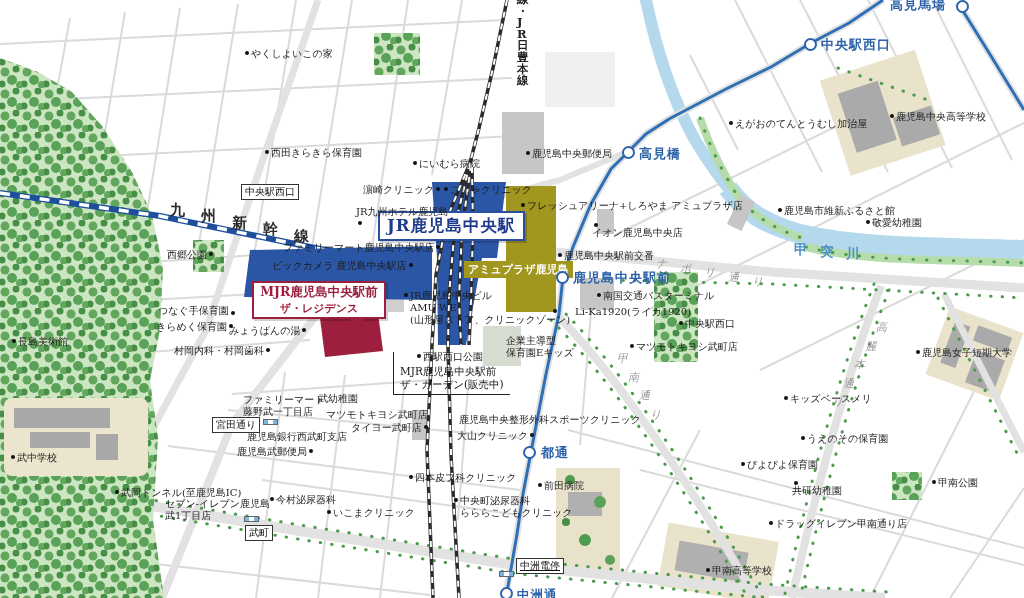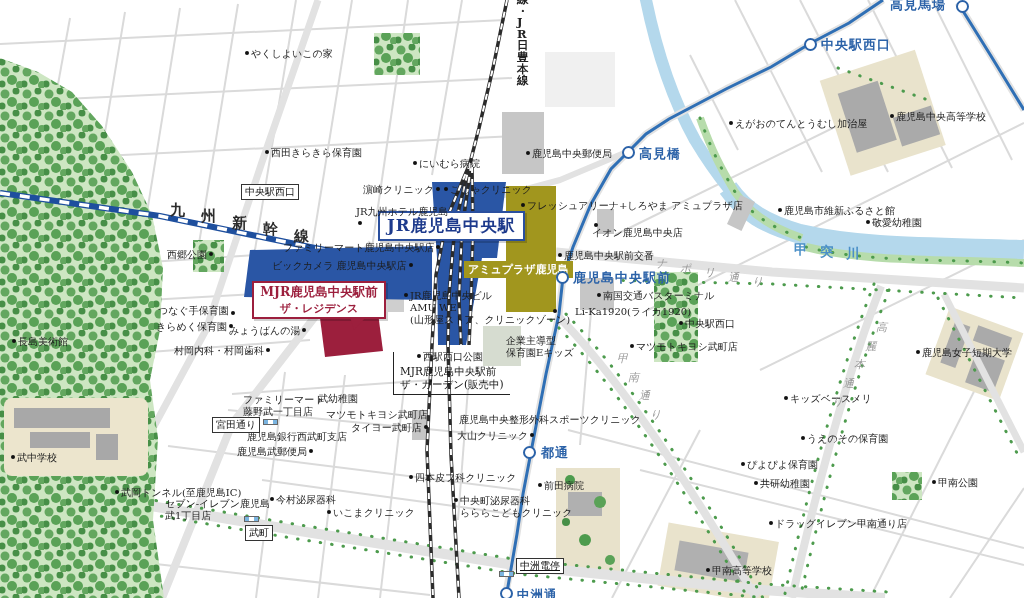--- a/index.html
+++ b/index.html
@@ -259,21 +259,21 @@
       <div class="poi" style="left: 677px; top: 318px;"><span class="dot"></span><span class="ptxt">中央駅西口</span></div>
       <div class="poi" style="left: 776px; top: 205px;"><span class="dot"></span><span class="ptxt">鹿児島市維新ふるさと館</span></div>
       <div class="poi" style="left: 864px; top: 217px;"><span class="dot"></span><span class="ptxt">敬愛幼稚園</span></div>
       <div class="poi" style="left: 727px; top: 118px;"><span class="dot"></span><span class="ptxt">えがおのてんとうむし加治屋</span></div>
       <div class="poi" style="left: 888px; top: 111px;"><span class="dot"></span><span class="ptxt">鹿児島中央高等学校</span></div>
       <div class="poi" style="left: 524px; top: 148px;"><span class="dot"></span><span class="ptxt">鹿児島中央郵便局</span></div>
       <div class="poi" style="left: 914px; top: 347px;"><span class="dot"></span><span class="ptxt">鹿児島女子短期大学</span></div>
       <div class="poi" style="left: 782px; top: 393px;"><span class="dot"></span><span class="ptxt">キッズベースメリ</span></div>
       <div class="poi" style="left: 799px; top: 433px;"><span class="dot"></span><span class="ptxt">うえのその保育園</span></div>
       <div class="poi" style="left: 739px; top: 459px;"><span class="dot"></span><span class="ptxt">ぴよぴよ保育園</span></div>
-      <div class="poi" style="left: 752px; top: 478px;"><span class="dot"></span><span class="ptxt">共研幼稚園</span></div>
+      <div class="poi" style="left: 792px; top: 478px; flex-direction: column;"><span class="dot"></span><span class="ptxt">共研幼稚園</span></div>
       <div class="poi" style="left: 767px; top: 518px;"><span class="dot"></span><span class="ptxt">ドラッグイレブン甲南通り店</span></div>
       <div class="poi" style="left: 930px; top: 477px;"><span class="dot"></span><span class="ptxt">甲南公園</span></div>
       <div class="poi" style="left: 704px; top: 565px;"><span class="dot"></span><span class="ptxt">甲南高等学校</span></div>
       <div class="poi" style="left: 9px; top: 452px;"><span class="dot"></span><span class="ptxt">武中学校</span></div>
       <div class="poi" style="left: 10px; top: 336px;"><span class="dot"></span><span class="ptxt">長島美術館</span></div>
       <div class="poi" style="left: 167px; top: 249px;"><span class="ptxt">西郷公園</span><span class="dot"></span></div>
       <div class="poi" style="left: 158px; top: 305px; align-items: center;"><span class="ptxt">つなぐ手保育園</span><span class="dot"></span></div>
       <div class="poi" style="left: 156px; top: 321px;"><span class="ptxt">きらめく保育園</span><span class="dot"></span></div>
       <div class="poi" style="left: 229px; top: 325px;"><span class="ptxt">みょうばんの湯</span><span class="dot"></span></div>
       <div class="poi" style="left: 174px; top: 345px;"><span class="ptxt">村岡内科・村岡歯科</span><span class="dot"></span></div>

